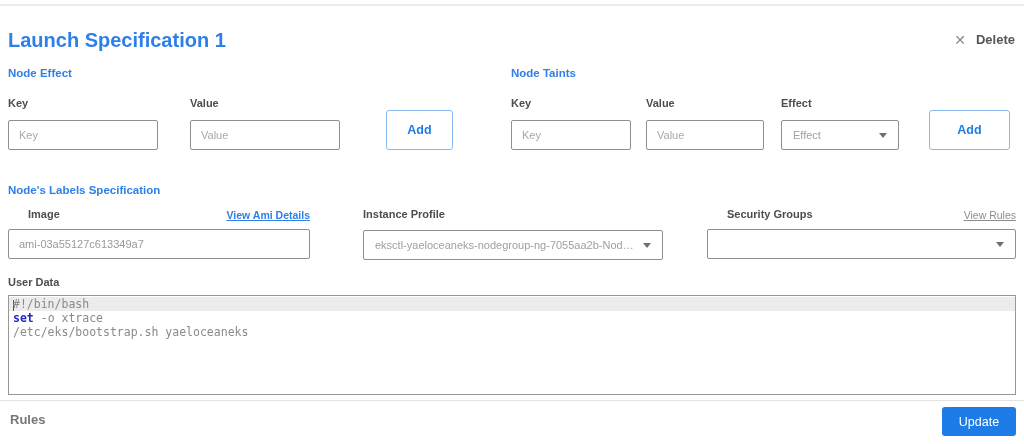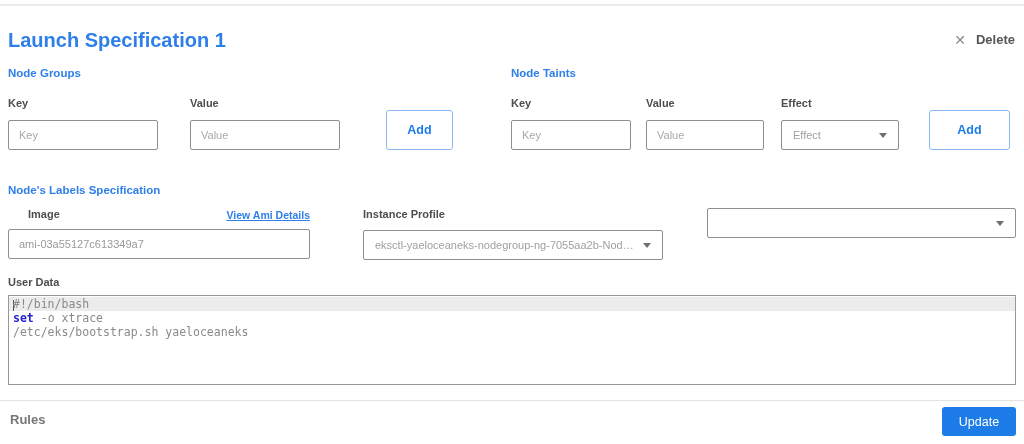--- a/index.html
+++ b/index.html
@@ -56,21 +56,21 @@
 
   .link-blue { font-size:10.5px; color:#2e7fe8; text-decoration:underline; font-weight:600; }
   .link-gray { font-size:10.5px; color:#8d8d8d; text-decoration:underline; }
   .label-row { display:flex; justify-content:space-between; align-items:flex-end; margin-bottom:8px;padding-left:20px; }
 
   .row-launch { top:208px; left:8px; align-items:flex-start; }
 
   
   .userdata-label { position:absolute; top:276px; left:8px; font-size:11px; font-weight:bold; color:#4d4d4d; }
   .code-editor {
-    position:absolute; top:295px; left:8px; width:1008px; height:90px;
+    position:absolute; top:295px; left:8px; width:1008px; height:100px;
     border:1px solid #979797; background:#fff; cursor:text;
     font-family:"DejaVu Sans Mono", monospace; font-size:11.5px; line-height:14px; color:#8a8a8a;
     padding-top:1px; overflow:hidden;
   }
   .code-line { padding:0 4px; white-space:pre; }
   .code-line.active { background:#ececec; }
   .cursor { display:inline-block; width:1px; height:11px; background:#555; vertical-align:text-bottom; margin-right:-1px; }
   .kw { color:#2626cc; font-weight:bold; }
 
   
@@ -90,21 +90,21 @@
 
 <div class="page">
   <div class="top-divider"></div>
 
   <div class="title">Launch Specification 1</div>
   <button class="delete-btn">
     <span class="x-icon">✕</span>
     <span>Delete</span>
   </button>
 
-  <div class="sec-head labels">Node Groups</div>
+  <div class="sec-head labels">Node Effect</div>
   <div class="row row-node-labels">
     <div class="field" style="width:150px;">
       <label>Key</label>
       <input class="txt-input" type="text" placeholder="Key" style="">
     </div>
     <div class="field" style="width:150px; margin-left:32px;">
       <label>Value</label>
       <input class="txt-input" type="text" placeholder="Value" style="">
     </div>
     <button class="add-btn" style="width:67px; margin-left:46px;">Add</button>
@@ -140,20 +140,24 @@
       <input class="txt-input" type="text" value="ami-03a55127c613349a7" style="">
     </div>
     <div class="field" style="width:300px; margin-left:53px;">
       <label style="margin-bottom:9px;">Instance Profile</label>
       <div class="select">
         <span class="sel-text">eksctl-yaeloceaneks-nodegroup-ng-7055aa2b-NodeInstanceProfile-...</span>
         <span class="caret"></span>
       </div>
     </div>
     <div class="field" style="width:309px; margin-left:44px;">
+      <div class="label-row">
+        <label>Security Groups</label>
+        <a href="#" class="link-gray">View Rules</a>
+      </div>
       <div class="select">
         <span class="sel-text"></span>
         <span class="caret"></span>
       </div>
     </div>
   </div>
 
   <div class="userdata-label">User Data</div>
   <div class="code-editor">
     <div class="code-line active"><span class="cursor"></span><span>#!/bin/bash</span></div>

